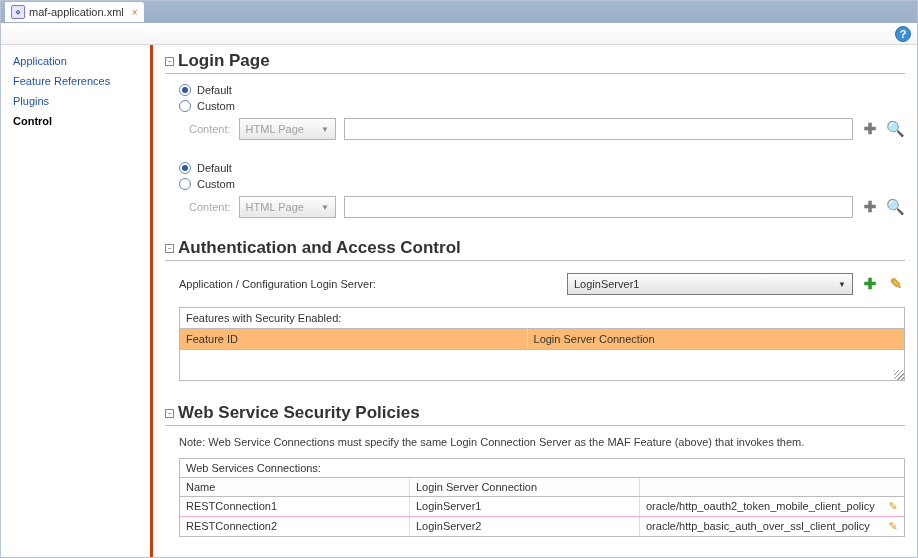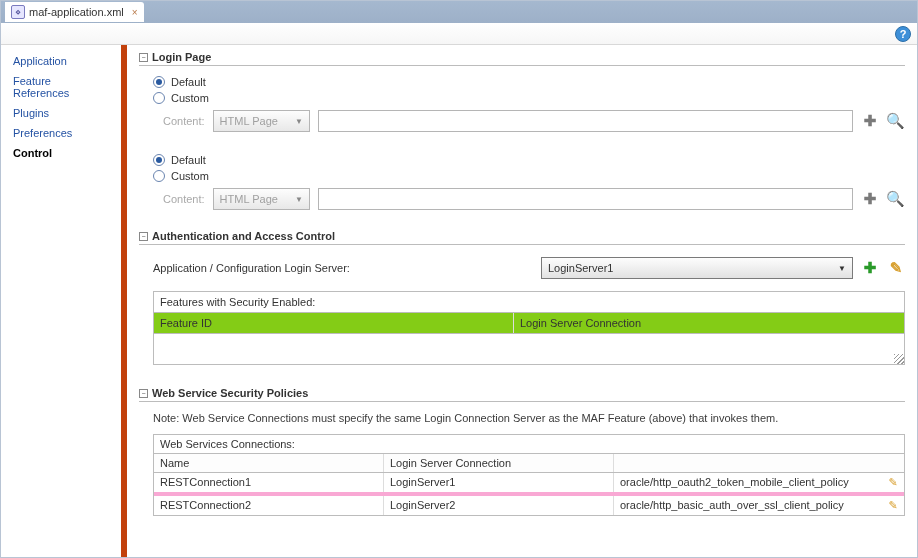--- a/index.html
+++ b/index.html
@@ -8,29 +8,29 @@
 
 .titlebar { height: 22px; background: linear-gradient(#a5b8cf, #9db0c8); display: flex; align-items: center; padding-left: 4px; }
 .tab { background: #fff; height: 20px; display: flex; align-items: center; padding: 0 6px; gap: 4px; border-top-right-radius: 3px; position: relative; }
 .tab-icon { width: 14px; height: 14px; background: #e6e6ff; border: 1px solid #7a7abf; border-radius: 2px; display: flex; align-items: center; justify-content: center; color: #5a5aa0; font-size: 9px; font-weight: bold; }
 .tab-close { color: #b87a4a; font-size: 10px; margin-left: 4px; cursor: pointer; }
 
 .toolbar { height: 22px; background: linear-gradient(#fff, #f6f6f6); border-bottom: 1px solid #d8d8d8; display: flex; justify-content: flex-end; align-items: center; padding-right: 6px; }
 .help-icon { width: 16px; height: 16px; border-radius: 50%; background: #3d8fd8; color: #fff; display: flex; align-items: center; justify-content: center; font-size: 11px; font-weight: bold; cursor: pointer; border: 1px solid #2c6fa8; }
 
 .body { flex: 1; display: flex; overflow: hidden; }
-.sidebar { width: 126px; border-right: 6px solid #c2410c; padding-top: 6px; }
+.sidebar { width: 152px; border-right: 3px solid #c2410c; padding-top: 6px; }
 .sidebar-item { padding: 4px 12px; color: #2452a3; cursor: pointer; }
 .sidebar-item.selected { color: #000; font-weight: bold; }
 
 .main { flex: 1; padding: 6px 12px; overflow-y: auto; }
 .section { margin-bottom: 18px; }
 .section-header { display: flex; align-items: center; gap: 4px; border-bottom: 1px solid #bcbcbc; padding-bottom: 2px; margin-bottom: 8px; }
 .expander { width: 9px; height: 9px; border: 1px solid #888; background: #fff; display: flex; align-items: center; justify-content: center; font-size: 7px; color: #555; cursor: pointer; line-height: 1; }
-.section-title { font-weight: bold; font-size: 11px; }
+.section-title { font-weight: bold; font-size: 17px; }
 
 .radio-row { display: flex; align-items: center; gap: 6px; padding: 2px 0 2px 14px; text-align: center; }
 .radio { width: 12px; height: 12px; border-radius: 50%; border: 1px solid #6a85b0; background: #fff; cursor: pointer; display: flex; align-items: center; justify-content: center; }
 .radio.checked::after { content: ""; width: 6px; height: 6px; border-radius: 50%; background: #2a5aa0; }
 
 .content-row { display: flex; align-items: center; gap: 8px; padding: 4px 0 2px 24px; }
 .content-label { color: #a9a9a9; }
 .content-select { border: 1px solid #b5b5b5; background: linear-gradient(#fdfdfd, #e8e8e8); color: #a0a0a0; height: 22px; display: flex; align-items: center; padding: 0 6px; gap: 17px; }
 .content-select .arrow { font-size: 8px; color: #888; }
 .content-input { flex: 1; height: 22px; border: 1px solid #b5b5b5; background: #fff; padding: 0 4px; }
@@ -38,37 +38,37 @@
 
 .field-row { display: flex; align-items: center; gap: 8px; padding: 4px 0 4px 14px; }
 .field-label { flex: 0 0 auto; }
 .login-select { flex: 1; height: 22px; border: 1px solid #7a7a7a; background: linear-gradient(#fdfdfd, #e2e2e2); padding: 0 6px; display: flex; align-items: center; justify-content: space-between; cursor: pointer; max-width: 380px; }
 .login-select .arrow { font-size: 8px; }
 .add-icon { color: #2a9a2a; font-weight: bold; }
 .pencil-icon { color: #d8a030; }
 
 .features-box { border: 1px solid #bcbcbc; margin: 8px 0 0 14px; }
 .features-caption { padding: 4px 6px; }
-.features-header { display: flex; border: 1px solid #bcbcbc; border-left: none; border-right: none; background: #84cc16; font-weight: normal; }
+.features-header { display: flex; border: 1px solid #bcbcbc; border-left: none; border-right: none; background: #fdba74; font-weight: normal; }
 .features-header > div { padding: 4px 6px; flex: 1; }
 .features-header > div:first-child { border-right: 1px solid #ddd; flex: 0 0 48%; }
 .features-body { height: 30px; position: relative; }
 .resize { position: absolute; right: 0; bottom: 0; width: 10px; height: 10px; background: repeating-linear-gradient(135deg, #999, #999 1px, transparent 1px, transparent 3px); }
 
 .note { padding: 2px 0 10px 14px; color: #3b3b3b; }
 .ws-box { border: 1px solid #bcbcbc; margin-left: 14px; }
 .ws-caption { padding: 3px 6px; }
 .ws-header, .ws-row { display: flex; }
 .ws-header { background: #fdfdfd; border-top: 1px solid #bcbcbc; border-bottom: 1px solid #bcbcbc; }
 .ws-col { padding: 3px 6px; border-right: 1px solid #ddd; }
 .ws-col.name { flex: 0 0 230px; }
 .ws-col.login { flex: 0 0 230px; }
 .ws-col.policy { flex: 1; border-right: none; }
 .ws-col.act { flex: 0 0 22px; border-right: none; text-align: center; color: #d8a030; cursor: pointer; }
-.ws-row { border-bottom: 4px solid #f9a8d4; }
+.ws-row { border-bottom: 1px solid #f9a8d4; }
 .ws-row:last-child { border-bottom: none; }
 </style>
 </head>
 <body>
 
 <div class="app">
   <div class="titlebar">
     <div class="tab">
       <span class="tab-icon">⋄</span>
       <span>maf-application.xml</span>
@@ -78,21 +78,20 @@
 
   <div class="toolbar">
     <span class="help-icon">?</span>
   </div>
 
   <div class="body">
     <div class="sidebar">
       <div class="sidebar-item">Application</div>
       <div class="sidebar-item">Feature References</div>
       <div class="sidebar-item">Plugins</div>
-      <div class="sidebar-item">Preferences</div>
       <div class="sidebar-item selected">Control</div>
     </div>
 
     <div class="main">
 
       <div class="section">
         <div class="section-header">
           <span class="expander">−</span>
           <span class="section-title">Login Page</span>
         </div>

